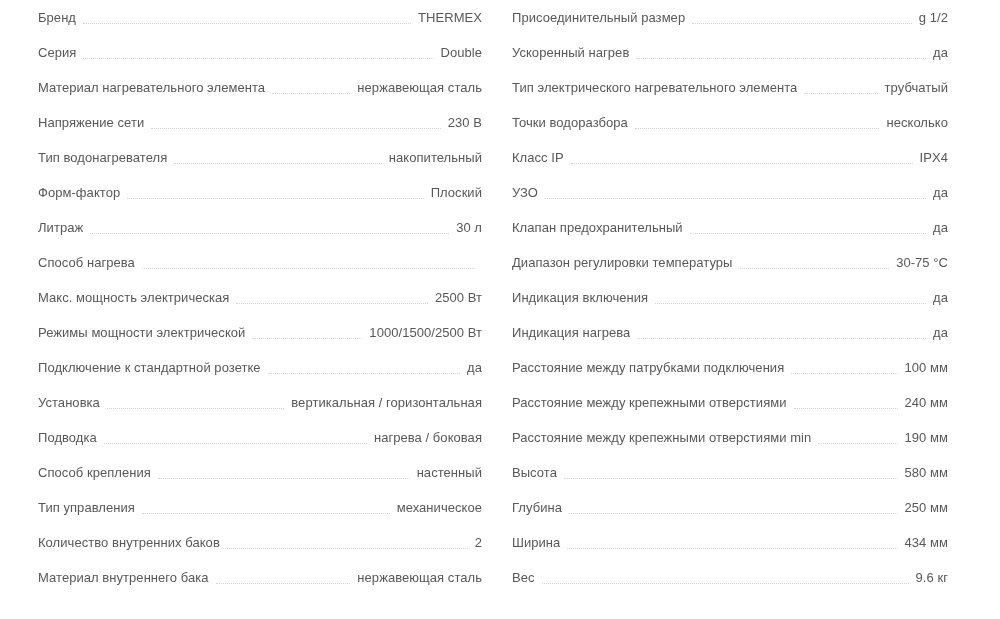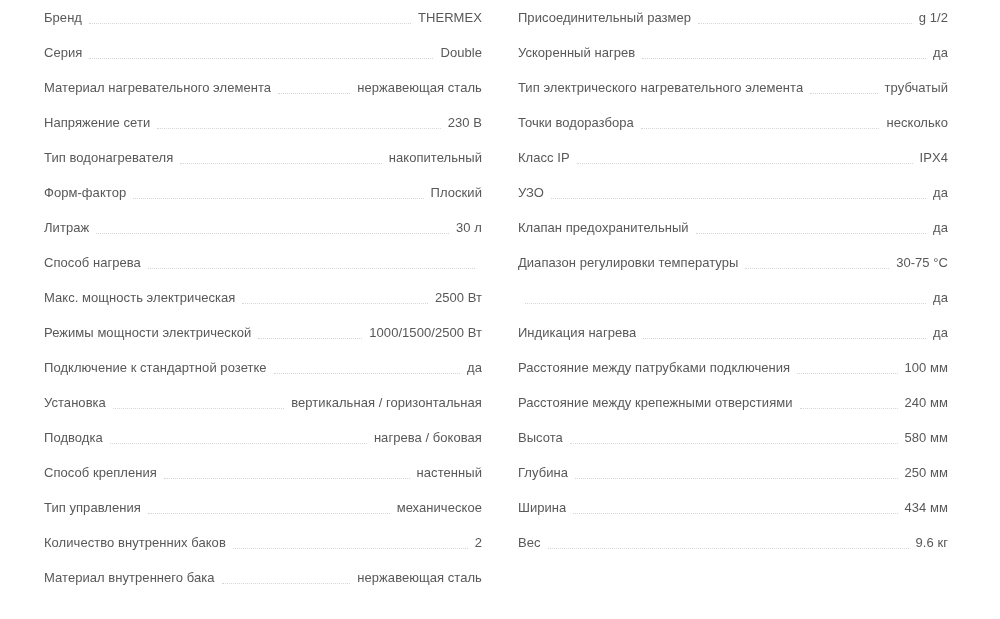--- a/index.html
+++ b/index.html
@@ -20,21 +20,20 @@
     height: 619px;
     box-sizing: border-box;
     padding: 0;
   }
 
   .spec-column {
     box-sizing: border-box;
     display: flex;
     flex-direction: column;
     justify-content: flex-start;
-    margin-left: 6px;
   }
 
   .spec-column.left {
     width: 500px;
     padding-left: 38px;
     padding-right: 18px;
   }
 
   .spec-column.right {
     width: 500px;
@@ -206,39 +205,45 @@
         <span class="spec-label">Клапан предохранительный</span>
         <span class="spec-leader"></span>
         <span class="spec-value">да</span>
       </div>
       <div class="spec-row">
         <span class="spec-label">Диапазон регулировки температуры</span>
         <span class="spec-leader"></span>
         <span class="spec-value">30-75 °C</span>
       </div>
       <div class="spec-row">
+        <span class="spec-label">Индикация включения</span>
         <span class="spec-leader"></span>
         <span class="spec-value">да</span>
       </div>
       <div class="spec-row">
         <span class="spec-label">Индикация нагрева</span>
         <span class="spec-leader"></span>
         <span class="spec-value">да</span>
       </div>
       <div class="spec-row">
         <span class="spec-label">Расстояние между патрубками подключения</span>
         <span class="spec-leader"></span>
         <span class="spec-value">100 мм</span>
       </div>
       <div class="spec-row">
         <span class="spec-label">Расстояние между крепежными отверстиями</span>
         <span class="spec-leader"></span>
         <span class="spec-value">240 мм</span>
       </div>
       <div class="spec-row">
+        <span class="spec-label">Расстояние между крепежными отверстиями min</span>
+        <span class="spec-leader"></span>
+        <span class="spec-value">190 мм</span>
+      </div>
+      <div class="spec-row">
         <span class="spec-label">Высота</span>
         <span class="spec-leader"></span>
         <span class="spec-value">580 мм</span>
       </div>
       <div class="spec-row">
         <span class="spec-label">Глубина</span>
         <span class="spec-leader"></span>
         <span class="spec-value">250 мм</span>
       </div>
       <div class="spec-row">

